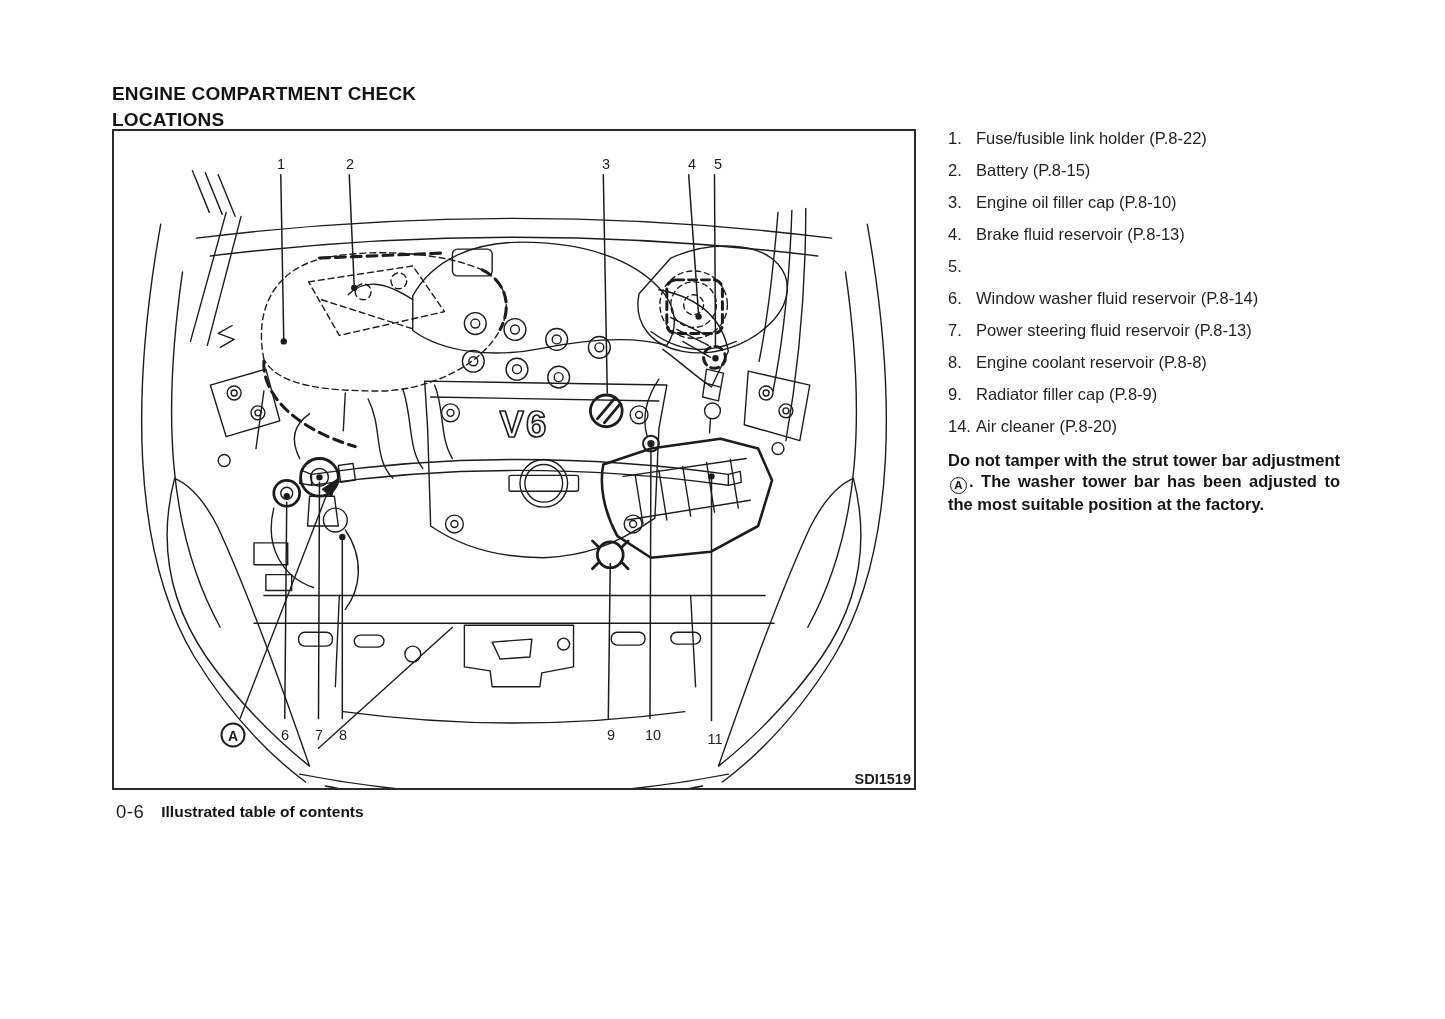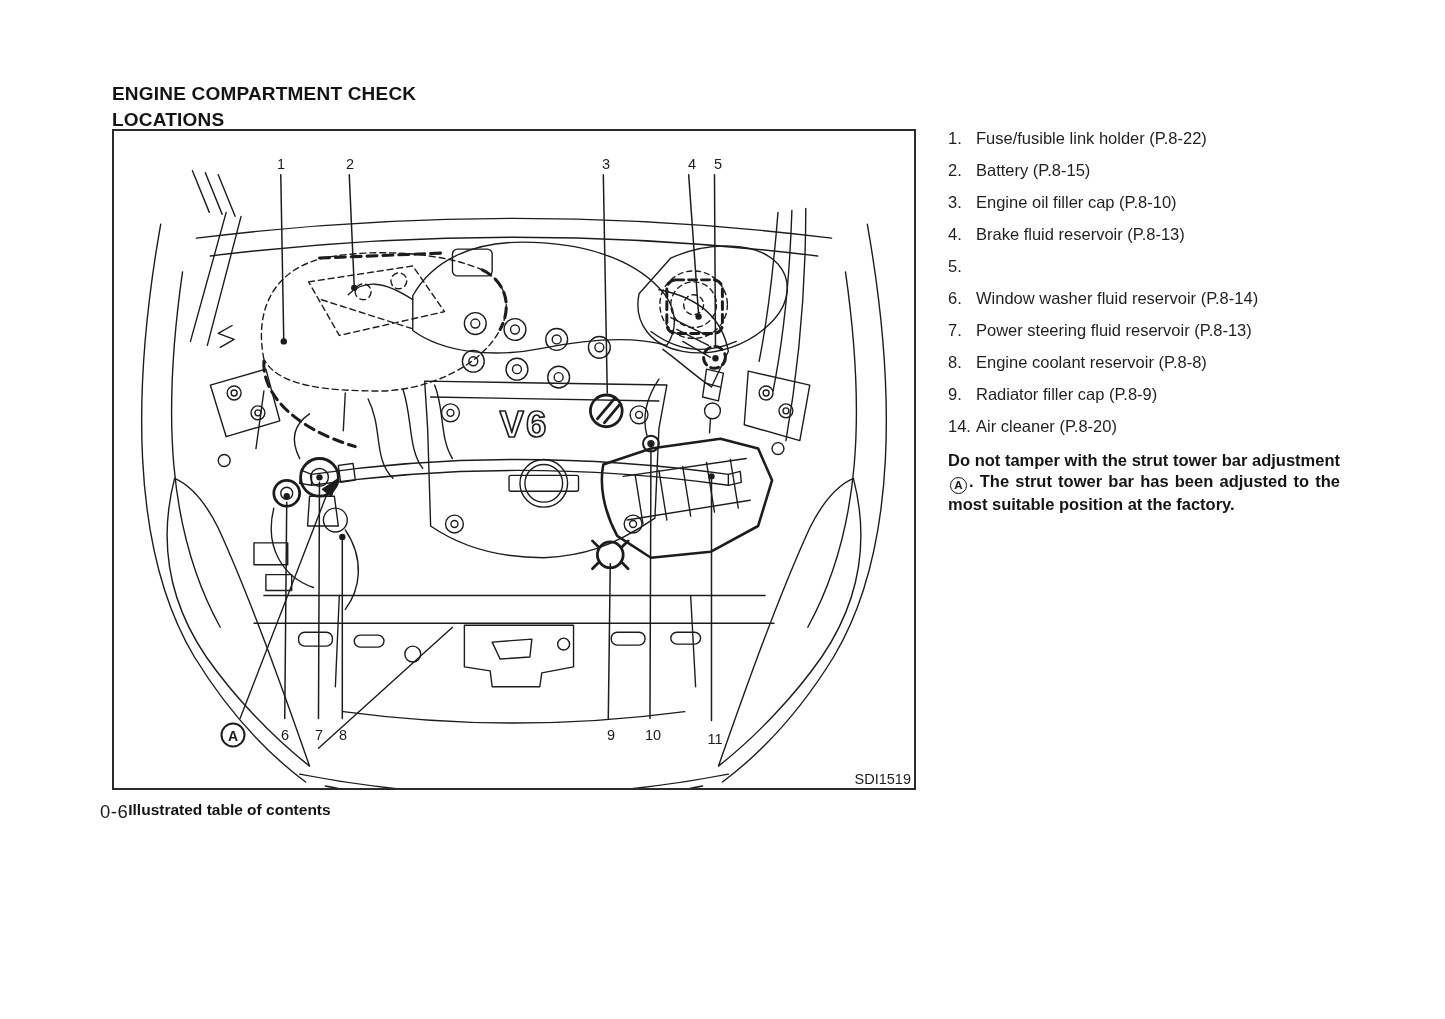--- a/index.html
+++ b/index.html
@@ -20,44 +20,44 @@
     position:absolute;transform:translate(-50%,-50%);
     font-size:14.5px;color:#1c1c1c;line-height:1;white-space:nowrap;
   }
   .callout.circled{
     width:25px;height:25px;border:2.4px solid #1c1c1c;border-radius:50%;
     display:flex;align-items:center;justify-content:center;
     font-weight:bold;font-size:14px;box-sizing:border-box;background:#fff;
   }
   .figure-code{
     position:absolute;right:3px;bottom:1px;font-size:14.5px;color:#1c1c1c;
-    background:#fff;padding-left:4px;
+    background:#fff;padding-left:4px;font-weight:bold;
   }
   .parts-panel{position:absolute;left:948px;top:128px;width:392px;}
   .parts-list{margin:0;padding:0;list-style:none;}
   .parts-list li{
     display:flex;align-items:flex-start;
     font-size:16.5px;line-height:20px;margin-bottom:12px;color:#1f1f1f;
   }
   .parts-list .num{flex:0 0 28px;}
   .note{
     margin-top:14px;font-weight:bold;font-size:16.5px;line-height:21px;
     text-align:justify;color:#151515;
   }
   .note .marker{
     display:inline-flex;align-items:center;justify-content:center;
     width:17px;height:17px;border:1.7px solid #151515;border-radius:50%;
     font-size:11.5px;line-height:1;vertical-align:-2px;margin:0 2px;
     box-sizing:border-box;
   }
   .page-footer{
-    position:absolute;left:100px;top:801px;display:flex;align-items:flex-start;
+    position:absolute;left:116px;top:801px;display:flex;align-items:center;
   }
   .page-footer .folio{font-size:18.5px;color:#1c1c1c;letter-spacing:.5px;}
-  .page-footer .section{font-size:15.5px;font-weight:bold;color:#141414;}
+  .page-footer .section{font-size:15.5px;font-weight:bold;margin-left:17px;color:#141414;}
 </style>
 </head>
 <body>
 
 <h1 class="page-title">
   <span>ENGINE COMPARTMENT CHECK</span><br>
   <span>LOCATIONS</span>
 </h1>
 
 <div class="figure-frame">
@@ -344,19 +344,19 @@
     <li>
         <span class="num">9.</span>
         <span class="txt">Radiator filler cap (P.8-9)</span>
       </li>
     <li>
         <span class="num">14.</span>
         <span class="txt">Air cleaner (P.8-20)</span>
       </li>
   </ol>
 
-  <p class="note"><span>Do not tamper with the strut tower bar adjustment</span> <span class="marker">A</span><span>. The strut tower bar has been adjusted to the most suitable position at the factory.</span></p>
+  <p class="note"><span>Do not tamper with the strut tower bar adjustment</span> <span class="marker">A</span><span>. The washer tower bar has been adjusted to the most suitable position at the factory.</span></p>
 </div>
 
 <div class="page-footer">
   <span class="folio">0-6</span>
   <span class="section">Illustrated table of contents</span>
 </div>
 
 </body></html>

